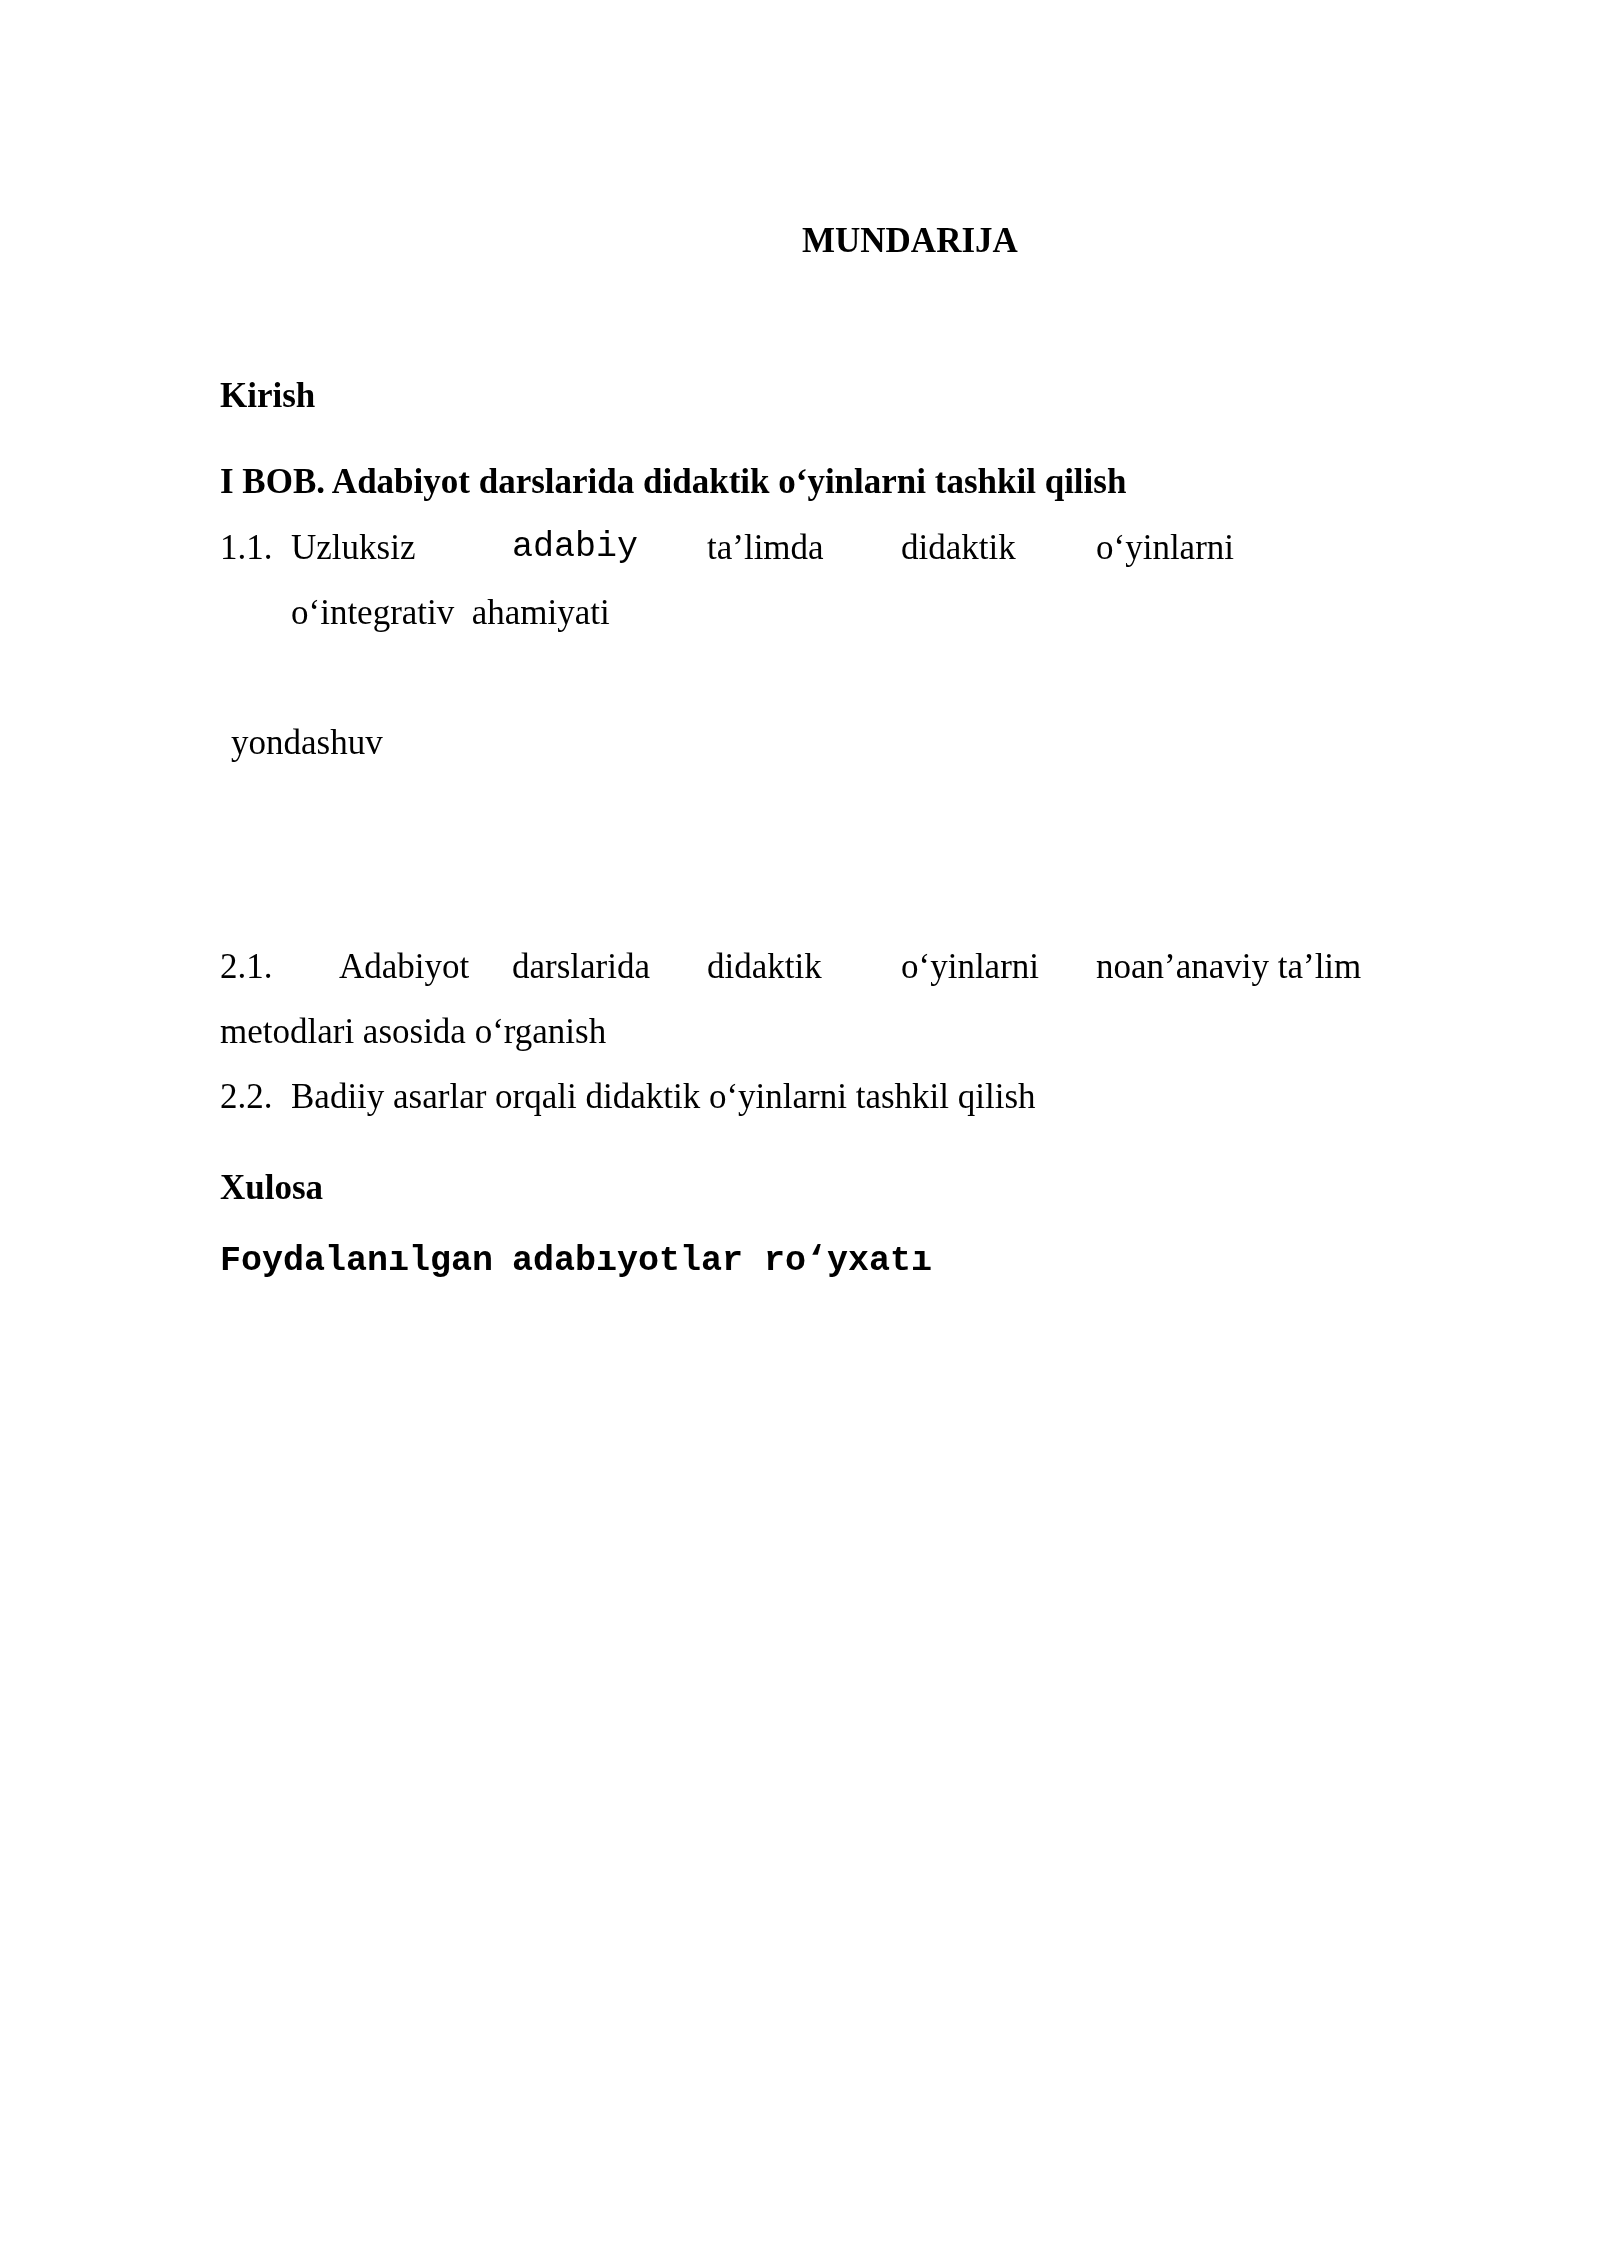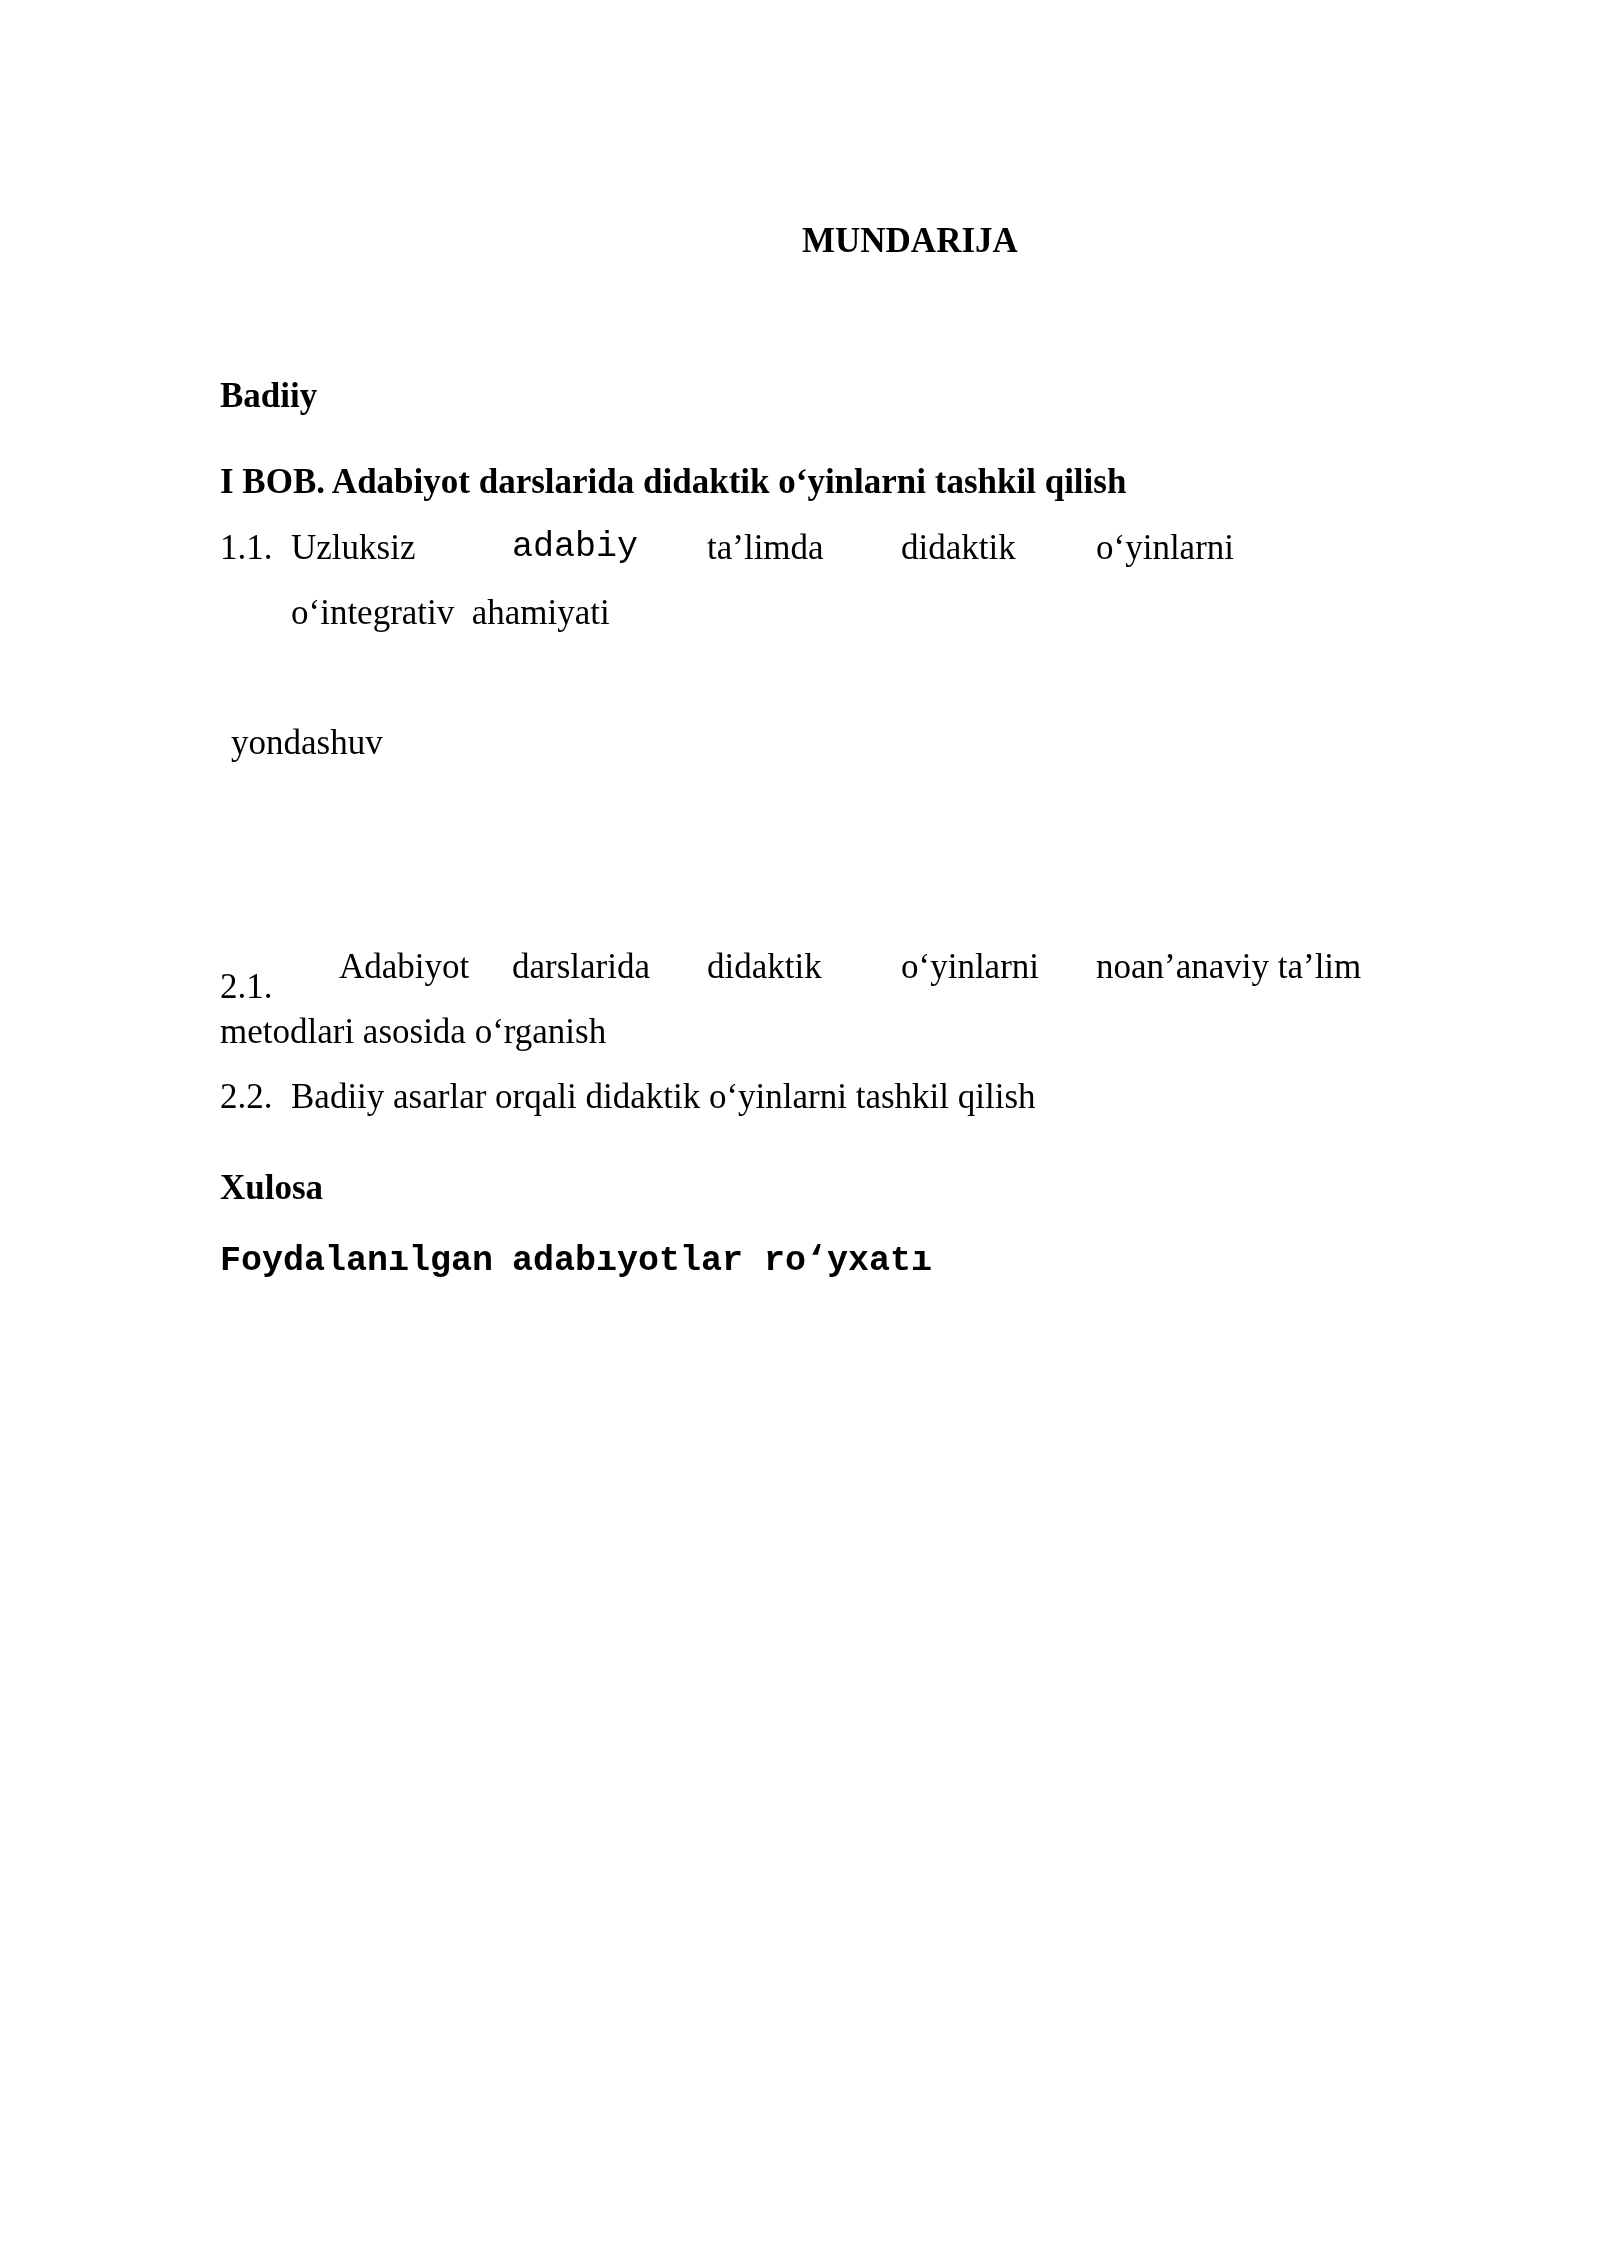--- a/index.html
+++ b/index.html
@@ -12,39 +12,39 @@
     .num { display: inline-block; width: 71px; }
     .word { position: absolute; top: 0; }
   </style>
 </head>
 <body>
 
 <div class="page">
 
   <div class="line bold title">MUNDARIJA</div>
 
-  <div class="line bold" style="left:204px; top:378px;">Badiiy</div>
+  <div class="line bold" style="left:204px; top:378px;">Kirish</div>
 
   <div class="line bold" style="left:204px; top:464px;">I BOB. Adabiyot darslarida didaktik o‘yinlarni tashkil qilish</div>
 
   <div class="line" style="left:204px; top:530px; width:1030px; height:40px;">
     <span class="word" style="left:0;">1.1.</span>
     <span class="word" style="left:71px;">Uzluksiz</span>
     <span class="word" style="left:292px;font-family:Liberation Mono, monospace;">adabiy</span>
     <span class="word" style="left:487px;">ta’limda</span>
     <span class="word" style="left:681px;">didaktik</span>
     <span class="word" style="left:876px;">o‘yinlarni</span>
   </div>
   <div class="line" style="left:275px; top:595px; white-space:pre;">o‘integrativ  ahamiyati</div>
 
   <div class="line" style="left:204px; top:725px;margin-left:11px;">yondashuv</div>
 
 
   <div class="line" style="left:204px; top:949px; width:1170px; height:40px;">
-    <span class="word" style="left:0;margin-top:20px;">2.1.</span>
+    <span class="word" style="left:0;">2.1.</span>
     <span class="word" style="left:71px;margin-left:48px;">Adabiyot</span>
     <span class="word" style="left:292px;">darslarida</span>
     <span class="word" style="left:487px;">didaktik</span>
     <span class="word" style="left:681px;">o‘yinlarni</span>
     <span class="word" style="left:876px;">noan’anaviy ta’lim</span>
   </div>
   <div class="line" style="left:204px; top:1014px;">metodlari asosida o‘rganish</div>
 
   <div class="line" style="left:204px; top:1079px;">
     <span class="num">2.2.</span><span>Badiiy asarlar orqali didaktik o‘yinlarni tashkil qilish</span>

